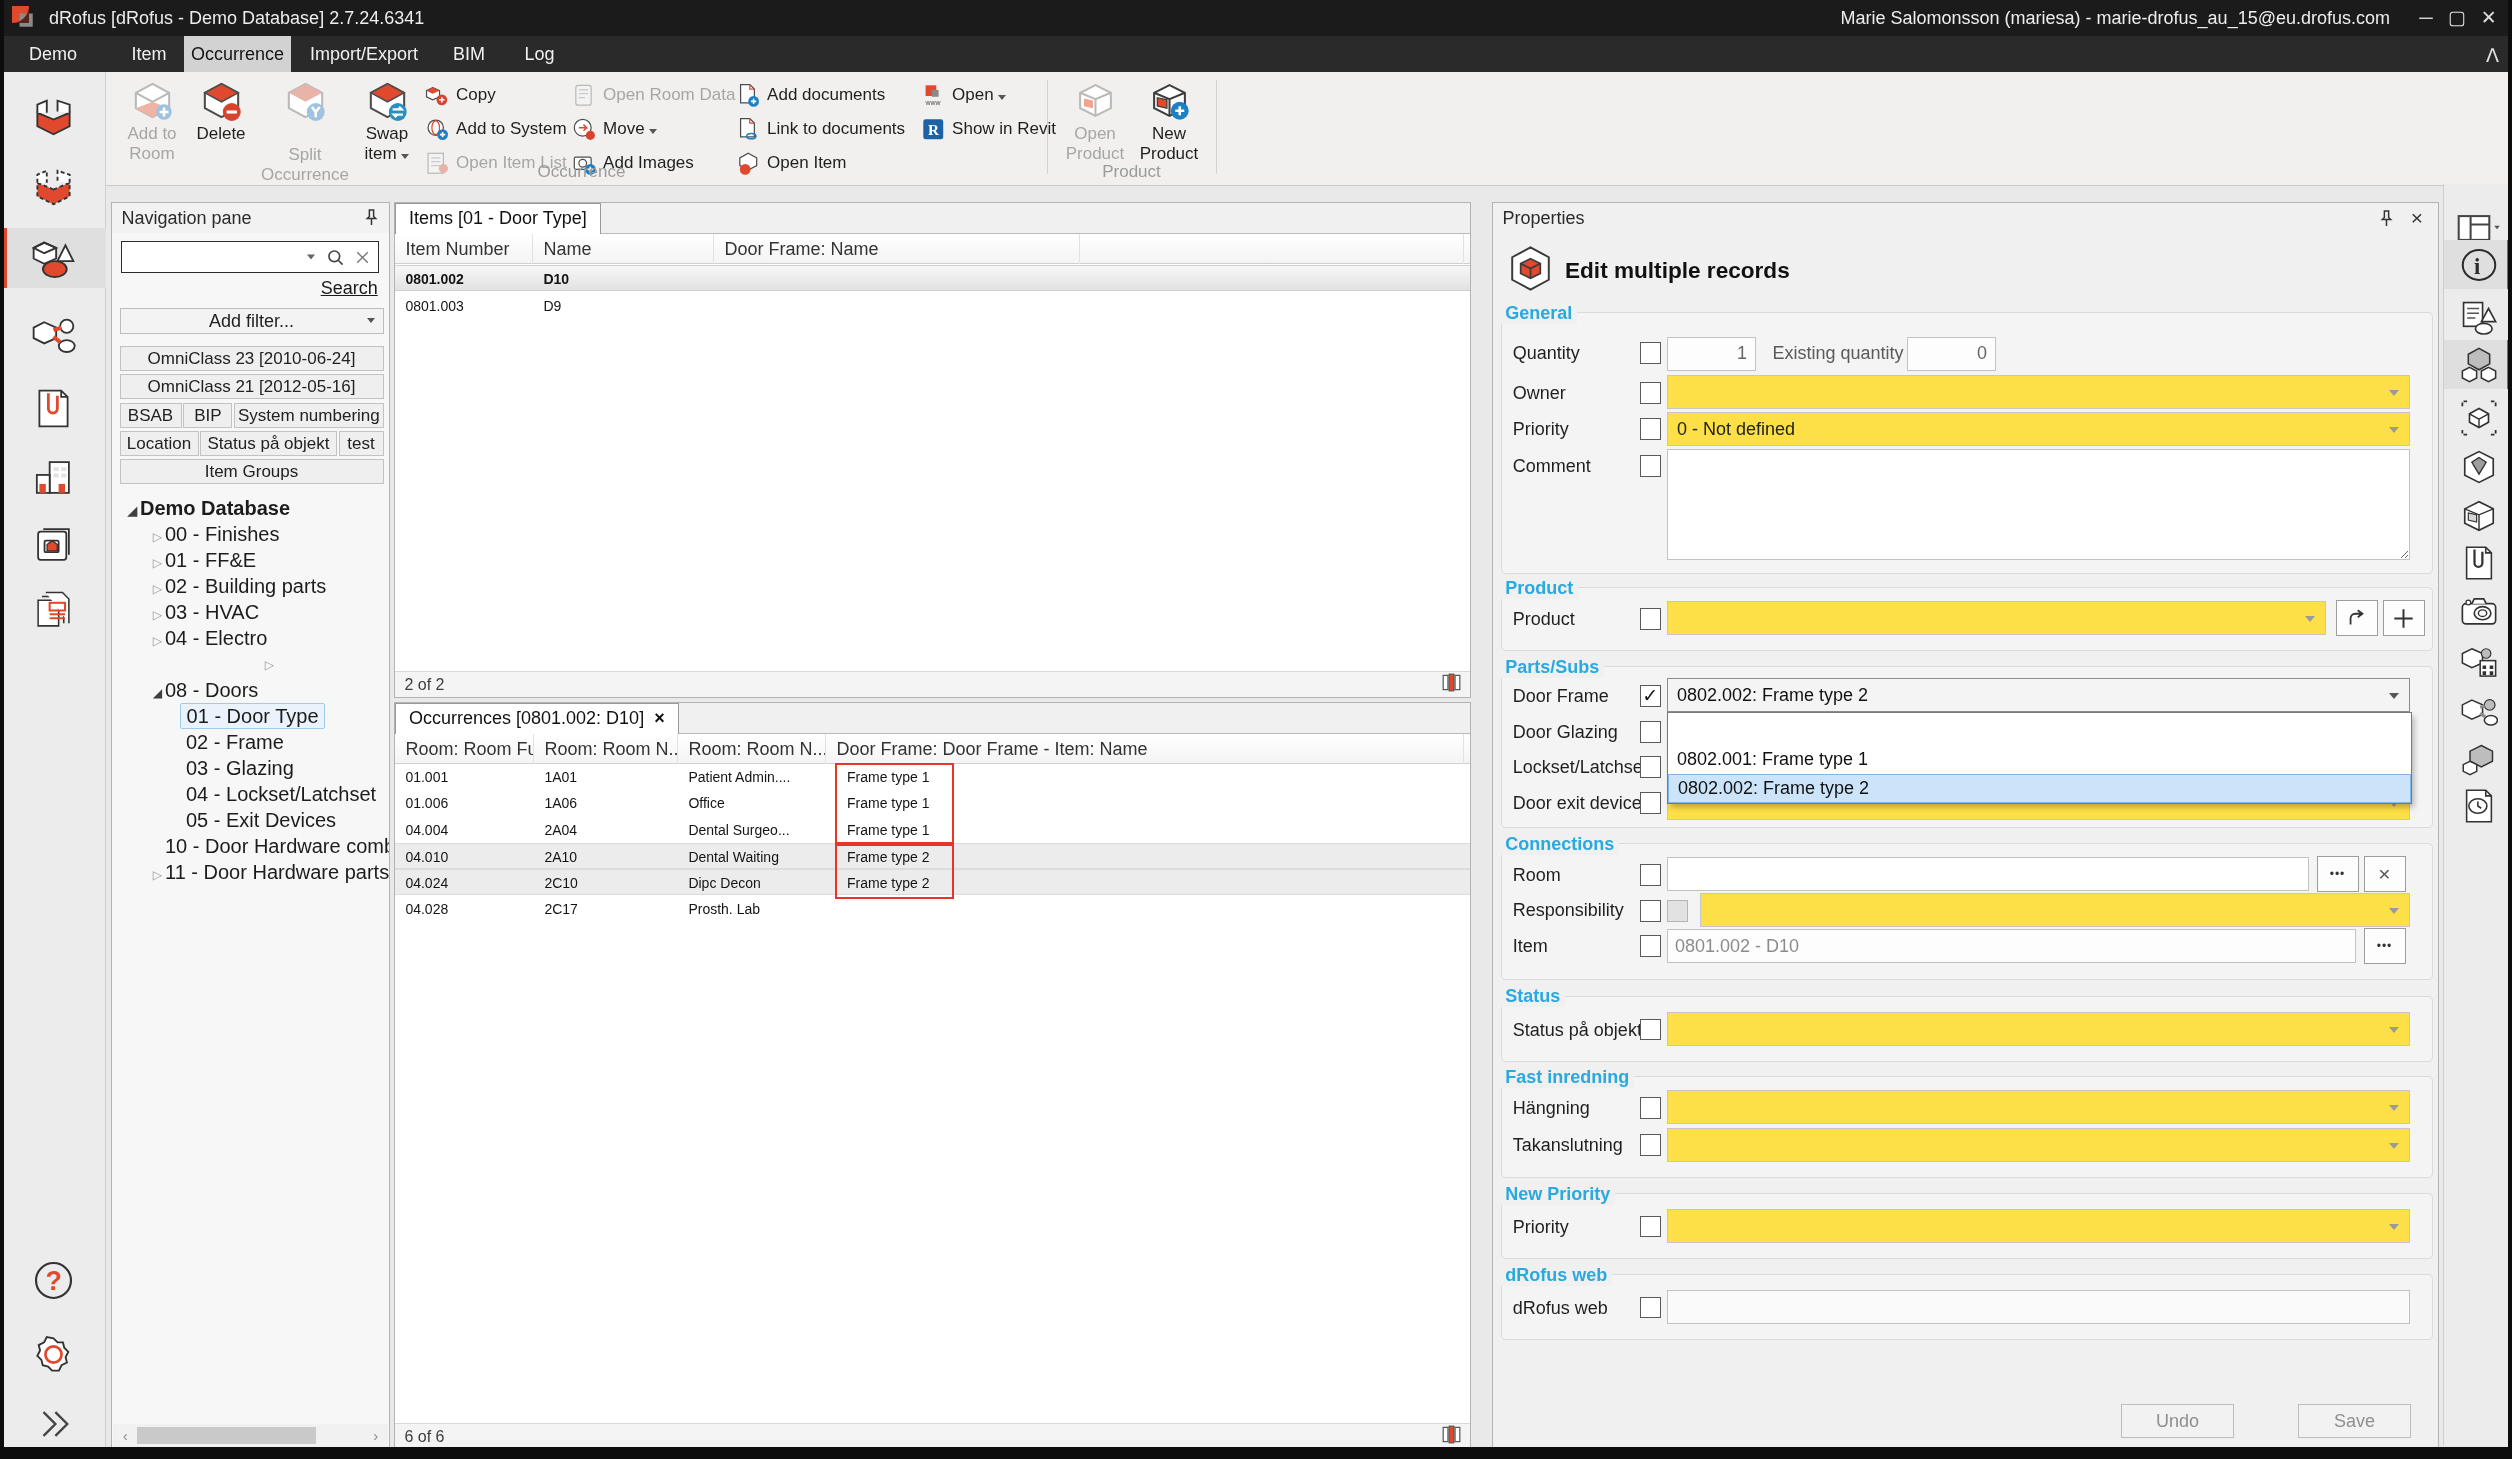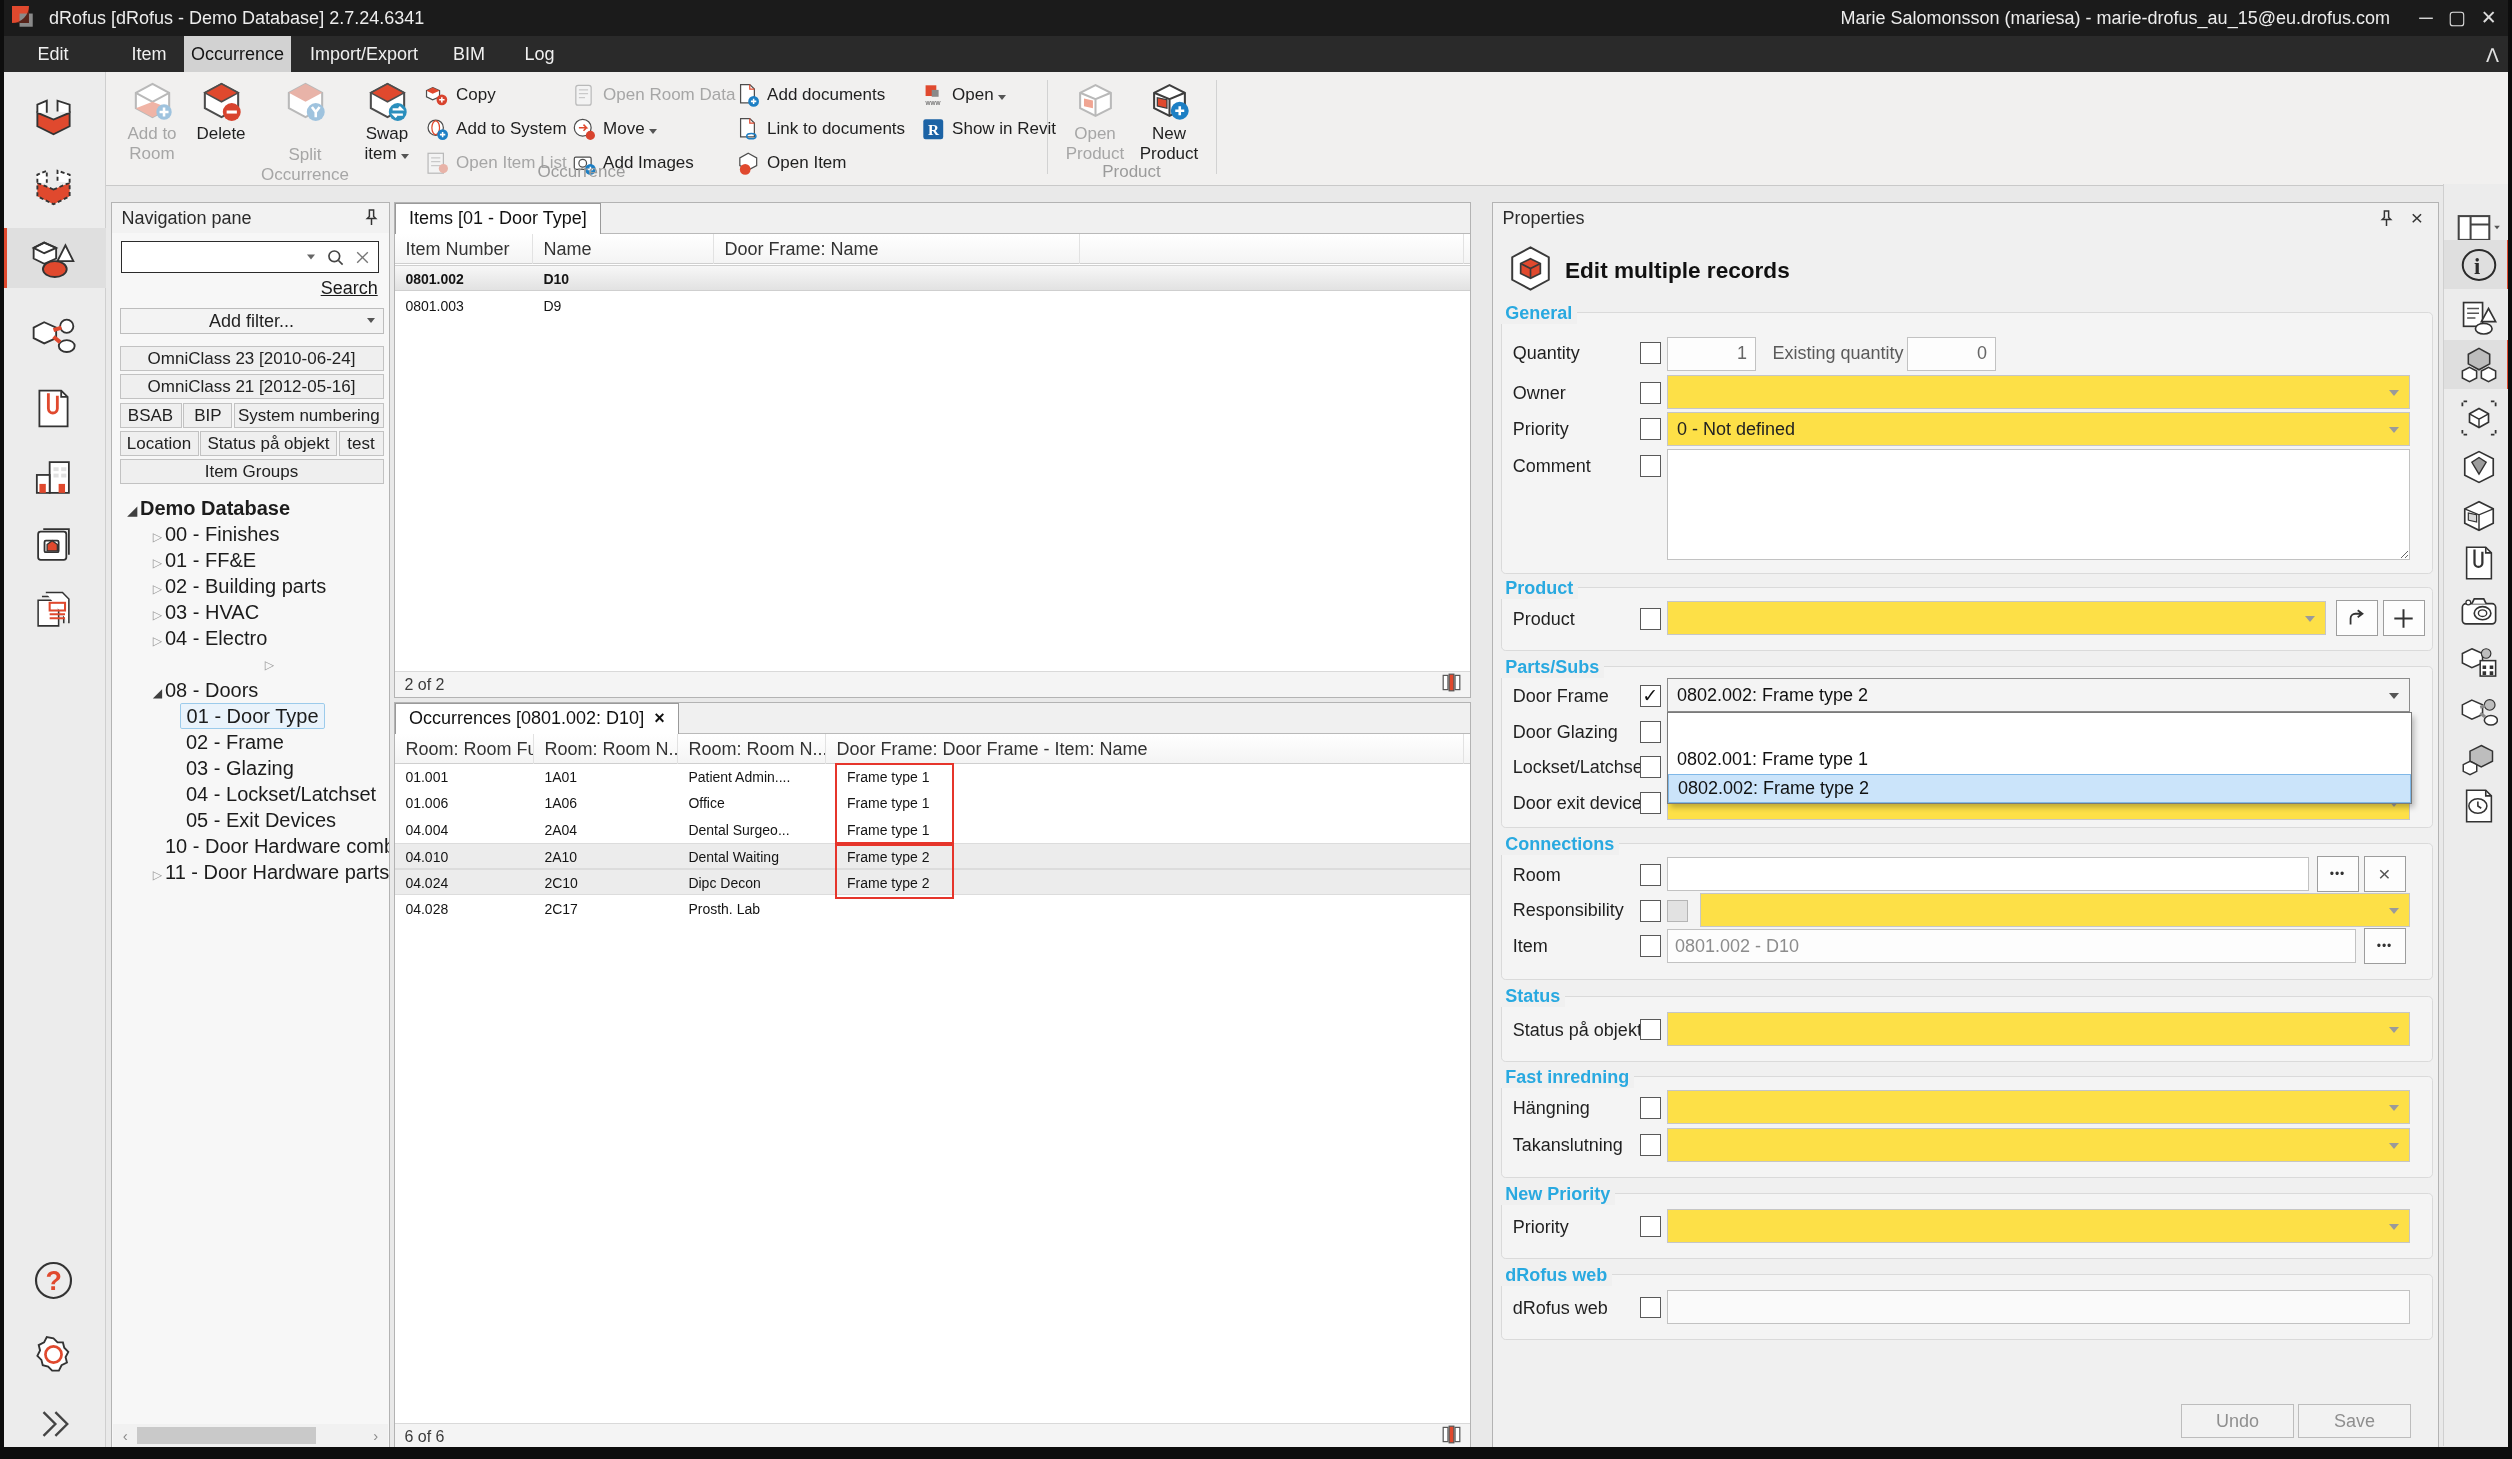--- a/index.html
+++ b/index.html
@@ -108,21 +108,21 @@
       <path d="M18 0 A18 18 0 0 1 0 18 L18 18 Z" fill="#57231a"></path>
     </svg>
   <div class="abs ttl">dRofus [dRofus - Demo Database] 2.7.24.6341</div>
   <div class="abs user">Marie Salomonsson (mariesa) - marie-drofus_au_15@eu.drofus.com</div>
   <div class="abs winbtn" style="right:72px;">─</div>
   <div class="abs winbtn" style="right:41px;">▢</div>
   <div class="abs winbtn" style="right:9.4px;">✕</div>
 </div>
 
 <div class="abs menubar">
-  <div class="mtab" style="left:0;width:106px;">Edit</div>
+  <div class="mtab" style="left:0;width:106px;">Demo</div>
   <div class="mtab" style="left:120px;width:58px;">Item</div>
   <div class="mtab sel" style="left:184px;width:107px;">Occurrence</div>
   <div class="mtab" style="left:303px;width:122px;">Import/Export</div>
   <div class="mtab" style="left:439px;width:60px;">BIM</div>
   <div class="mtab" style="left:512px;width:55px;">Log</div>
   <div class="abs ribbon-collapse">ᐱ</div>
 </div>
 
 <div class="abs ribbon">
 
@@ -714,21 +714,21 @@
       </div>
   </div>
 
   <div class="sectlab" style="top:1062px;">dRofus web</div>
   <div class="sect" style="top:1071px;height:66px;">
     <div class="flabel" style="top:22.6px;">dRofus web</div>
     <span class="cb" style="left:138px;top:21.6px;"></span>
     <input class="tinput" style="left: 165px; top: 15px; width: 743px; background: rgb(250, 250, 250);">
   </div>
 
-  <div class="pbtn" style="left:688px;top:1201px;">Undo</div>
+  <div class="pbtn" style="left:628px;top:1201px;">Undo</div>
   <div class="pbtn" style="left:805px;top:1201px;">Save</div>
 </div>
 
 <div class="abs rstrip">
   <div class="ritem" style="top:19px;">
     <svg width="34" height="28" viewBox="0 0 20 16">
         <rect x="1" y="1" width="18" height="14" fill="#fff" stroke="#444" stroke-width="1.2"></rect>
         <path d="M8 1v14M8 6h11" stroke="#444" stroke-width="1.2"></path>
       </svg>
     <span class="caret" style="transform:scale(.7);margin-left:1.9px;"></span>

